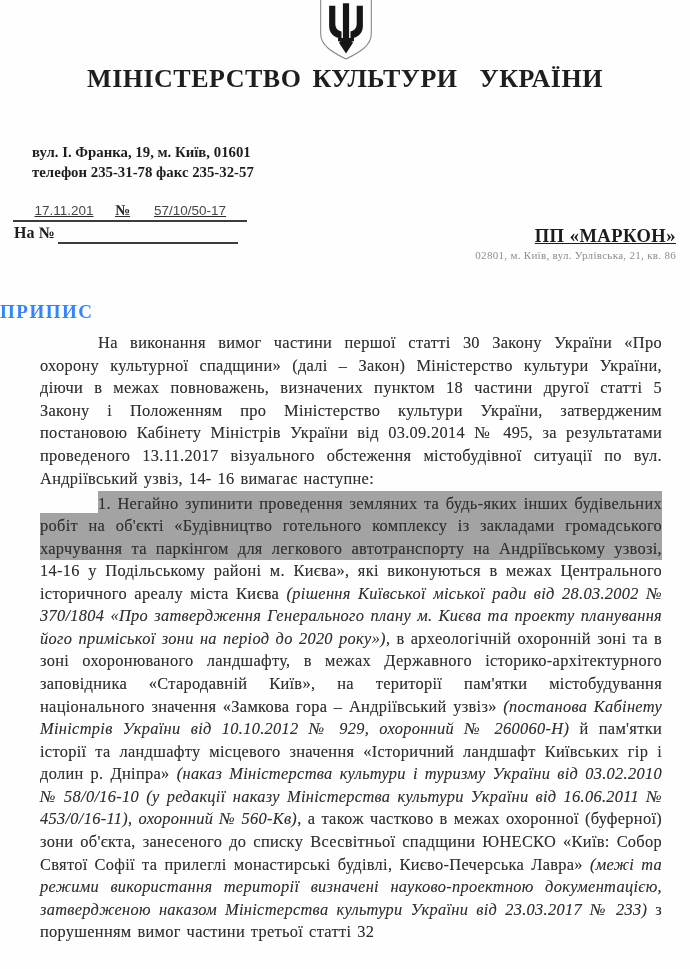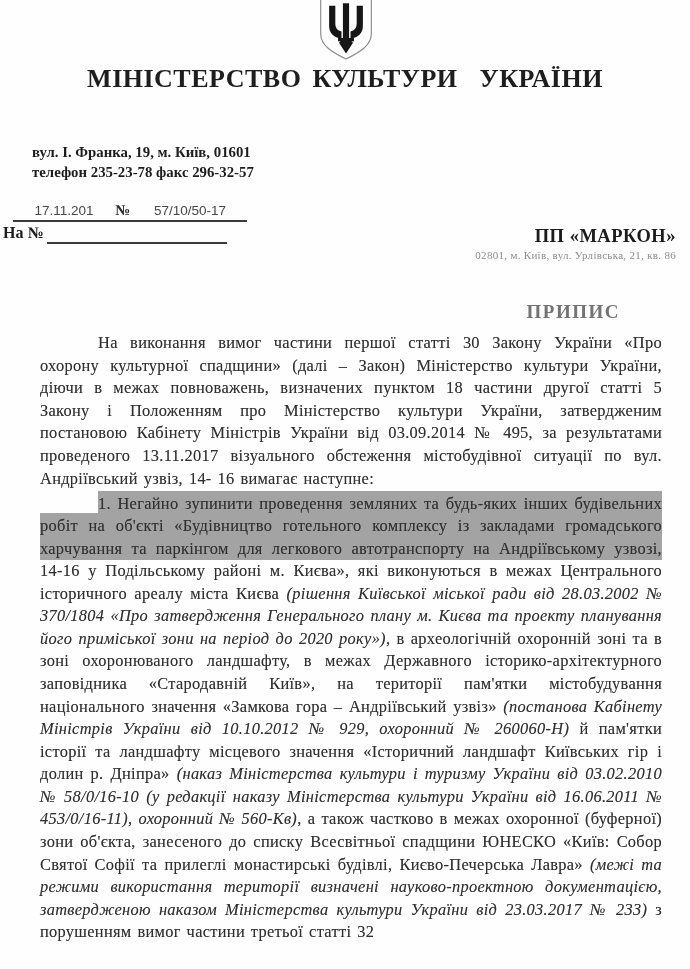--- a/index.html
+++ b/index.html
@@ -12,38 +12,38 @@
   .title{
     position:absolute;left:0;top:64px;width:100%;text-align:center;
     font-weight:bold;font-size:26px;letter-spacing:0.5px;word-spacing:4px;
     white-space:pre-wrap;color:#1e1e1e;
   }
   .contact{
     position:absolute;left:32px;top:143px;
     font-weight:bold;font-size:14.8px;line-height:19.5px;color:#1d1d1d;
   }
   .ref-line{
-    position:absolute;left:13px;top:202px;display:flex;align-items:center;
+    position:absolute;left:13px;top:202px;display:flex;align-items:center;text-decoration:underline;
   }
   .ref-cell{
     border-bottom:2px solid #3c3c3c;text-align:center;padding-bottom:2px;
     font-family:"Liberation Sans",sans-serif;font-size:13.5px;color:#474747;
   }
   .ref-cell.c1{width:102px;}
   .ref-cell.c2{width:114px;}
   .no-sign{font-weight:bold;font-size:15px;padding:0 3px 1px 0;color:#2a2a2a;border-bottom:2px solid #3c3c3c;}
-  .na-line{position:absolute;left:3px;top:224px;display:flex;align-items:flex-end;}
+  .na-line{position:absolute;left:14px;top:224px;display:flex;align-items:flex-end;}
   .na-label{font-weight:bold;font-size:16px;color:#1d1d1d;padding-bottom:2px;}
   .na-underline{display:inline-block;width:180px;height:16px;border-bottom:2px solid #3c3c3c;margin-left:3px;}
   .recipient{position:absolute;right:14px;top:226px;text-align:right;}
-  .rec-name{font-weight:bold;font-size:18.5px;letter-spacing:0.5px;color:#1c1c1c;}
+  .rec-name{font-weight:bold;font-size:18.5px;letter-spacing:0.5px;color:#1c1c1c;text-decoration:underline;}
   .rec-addr{font-size:11px;color:#8d8d8d;margin-top:2px;letter-spacing:0.3px;}
   .doc-heading{
-    position:absolute;left:0;top:301px;width:620px;text-align:right;
-    font-weight:bold;font-size:19px;letter-spacing:1.5px;color:#737373;
+    position:absolute;left:0;top:301px;width:620px;text-align:left;
+    font-weight:bold;font-size:19px;letter-spacing:1.5px;color:#3b82f6;
   }
   .body-block{
     position:absolute;left:40px;top:332px;width:622px;
     font-size:16.4px;line-height:22.6px;text-align:justify;
     letter-spacing:0.3px;word-spacing:1.5px;color:#303030;
     text-shadow:0 0 0.5px rgba(60,60,60,0.45);
   }
   .body-block p{margin:0;text-indent:58px;}
   .body-block p + p{margin-top:2px;}
   .hl{
@@ -68,21 +68,21 @@
         <rect x="21.5" y="40.5" width="17" height="3.6"></rect>
         <path d="M30 38 l7.5 7.5 -7.5 11.5 -7.5 -11.5 z"></path>
       </g>
     </svg>
   </div>
 
   <div class="title">МІНІСТЕРСТВО КУЛЬТУРИ  УКРАЇНИ</div>
 
   <div class="contact">
     <div>вул. І. Франка, 19, м. Київ, 01601</div>
-    <div>телефон 235-23-78 факс 296-32-57</div>
+    <div>телефон 235-31-78 факс 235-32-57</div>
   </div>
 
   <div class="ref-line">
     <span class="ref-cell c1">17.11.201</span>
     <span class="no-sign">№</span>
     <span class="ref-cell c2">57/10/50-17</span>
   </div>
 
   <div class="na-line">
     <span class="na-label">На №</span>

